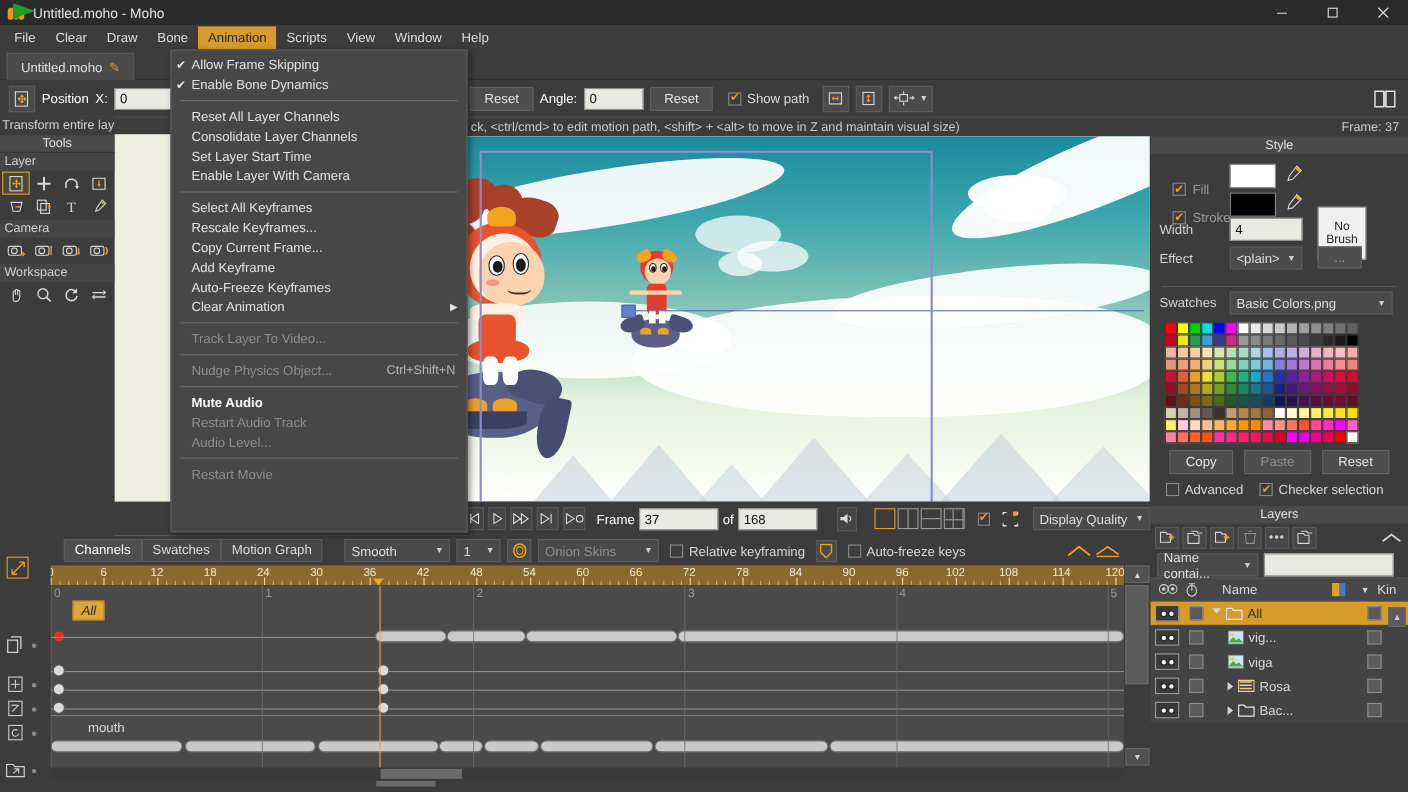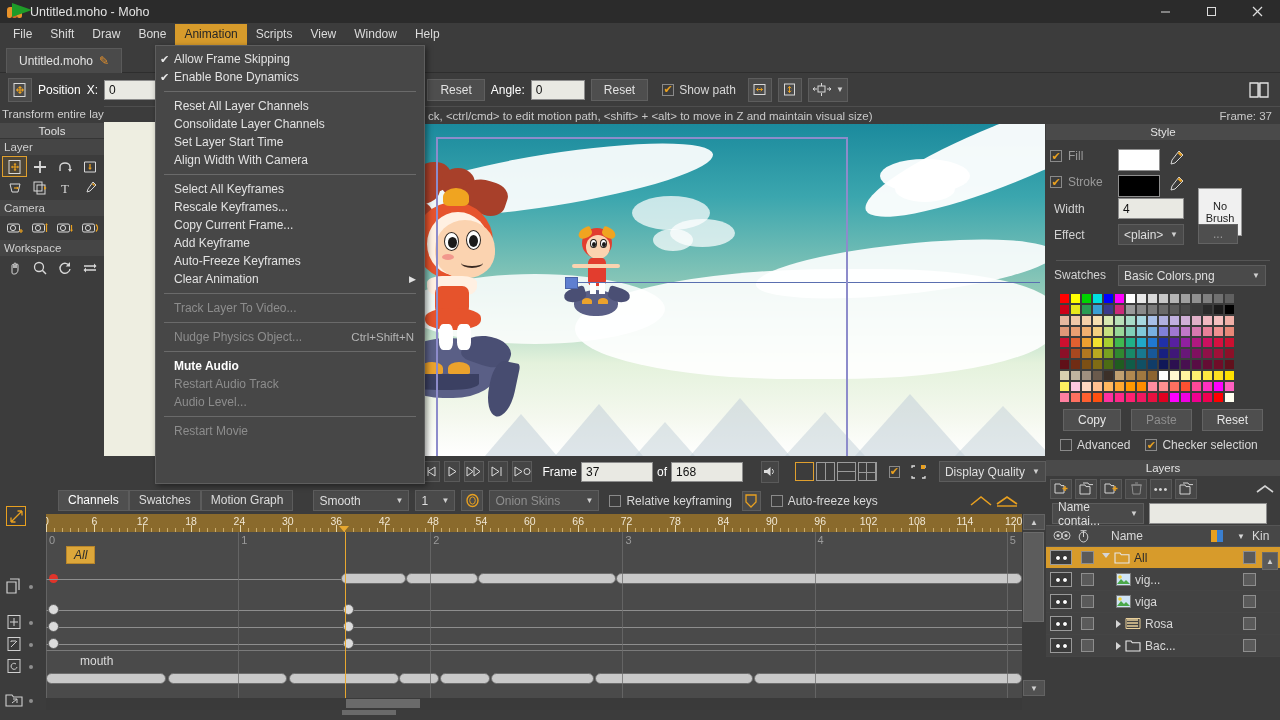--- a/index.html
+++ b/index.html
@@ -205,21 +205,21 @@
   }
   .sc-btn { width: 22px; height: 16px; background: #515151; border: 1px solid #636363; display:flex; align-items:center; justify-content:center; font-size:8px; color:#cfcfcf;}
   .sc-thumb { position:absolute; left:1px; top:18px; width: 21px; height: 90px; background: #5c5c5c; border: 1px solid #6b6b6b;}
   .hscroll { position: absolute; left: 46px; top: 698px; width: 976px; height: 12px; background: #3a3a3a; }
   .hscroll .thumb { position: absolute; left: 300px; top: 1px; width: 74px; height: 9px; background: #6a6a6a; }
   .bottombar { position: absolute; left: 0; top: 710px; width: 1280px; height: 10px; background: #3c3c3c; }
 
   
   .rightpanel { position: absolute; left: 1046px; top: 124px; width: 234px; height: 596px; background: #3c3c3c; }
   .sec-title { height: 16px; background: #4a4a4a; text-align: center; font-size: 11.5px; line-height: 16px; color: #e3e3e3; }
-  .row { display: flex; align-items: center; gap: 6px; padding: 3px 4px; }
+  .row { display: flex; align-items: center; gap: 6px; padding: 3px 20px; margin-top: 16px; }
   .lblc { font-size: 12px; color: #d2d2d2; }
   .lblc.dim { color: #9a9a9a; }
   .swatch-box { width: 42px; height: 22px; border: 1px solid #8e8e8e; }
   .nobrush {
     width: 44px; height: 48px; background: #f0f0f0; color: #222; border: 1px solid #9a9a9a;
     font-size: 11px; display: flex; flex-direction: column; align-items: center; justify-content: center;
   }
   .wfield { background: #e9e9e3; color: #111; border: 1px solid #8d8d8d; height: 21px; line-height: 19px; padding: 0 4px; font-size: 12px; }
   .palette { display: grid; grid-template-columns: repeat(16, 11px); grid-auto-rows: 11px; gap: 0; margin: 4px 0 0 13px; }
   .palette div { width: 11px; height: 11px; outline: 1px solid #3c3c3c; outline-offset: -1px; }
@@ -282,21 +282,21 @@
         <svg width="11" height="11" viewBox="0 0 11 11">
             <line x1="1" y1="1" x2="10" y2="10" stroke="#dcdcdc" stroke-width="1.2"></line>
             <line x1="10" y1="1" x2="1" y2="10" stroke="#dcdcdc" stroke-width="1.2"></line>
           </svg>
       </div>
     </div>
   </div>
 
   <div class="menubar">
     <div class="menu-item">File</div>
-    <div class="menu-item">Shift</div>
+    <div class="menu-item">Clear</div>
     <div class="menu-item">Draw</div>
     <div class="menu-item">Bone</div>
     <div class="menu-item active">Animation</div>
     <div class="menu-item">Scripts</div>
     <div class="menu-item">View</div>
     <div class="menu-item">Window</div>
     <div class="menu-item">Help</div>
   </div>
 
   <div class="tabrow">
@@ -1352,21 +1352,21 @@
       <div class="mi">
         <span>Reset All Layer Channels</span>
       </div>
       <div class="mi">
         <span>Consolidate Layer Channels</span>
       </div>
       <div class="mi">
         <span>Set Layer Start Time</span>
       </div>
       <div class="mi">
-        <span>Align Width With Camera</span>
+        <span>Enable Layer With Camera</span>
       </div>
       <div class="msep"></div>
       <div class="mi">
         <span>Select All Keyframes</span>
       </div>
       <div class="mi">
         <span>Rescale Keyframes...</span>
       </div>
       <div class="mi">
         <span>Copy Current Frame...</span>

